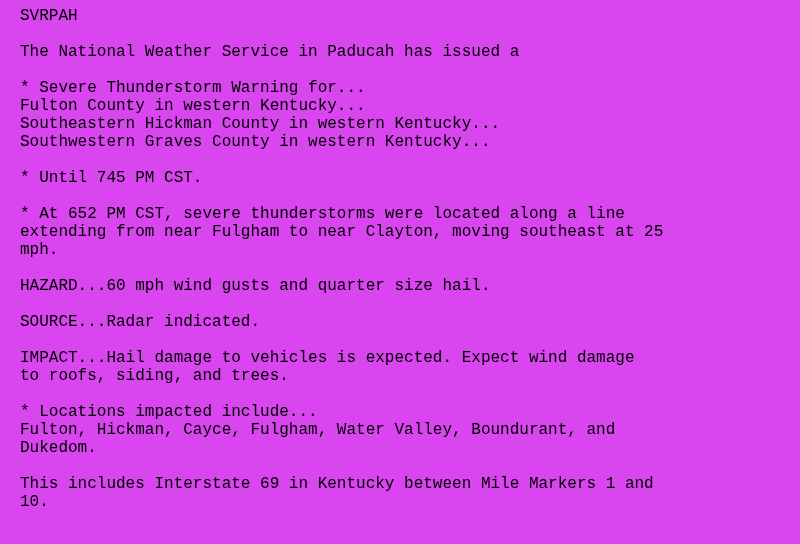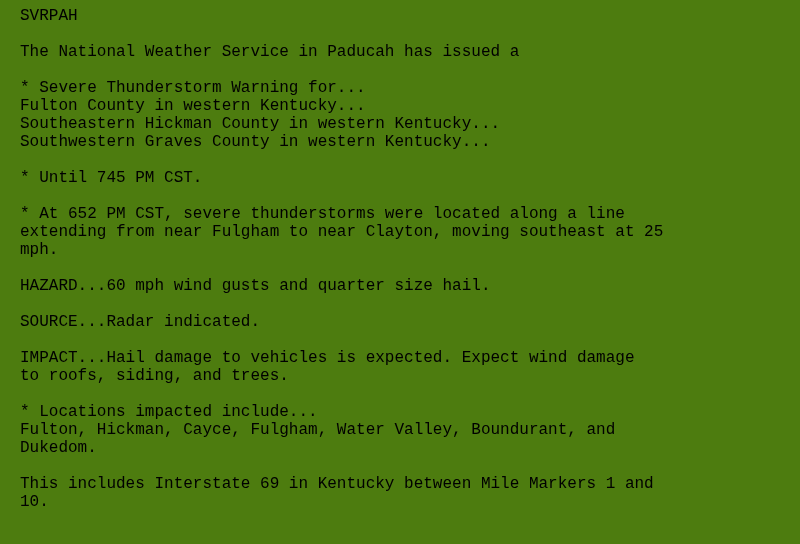--- a/index.html
+++ b/index.html
@@ -8,21 +8,21 @@
     background: #ffffff;
   }
   body {
     width: 800px;
     height: 544px;
     overflow: hidden;
   }
   .page {
     width: 100%;
     height: 100%;
-    background: #4d7c0f;
+    background: #d946ef;
     box-sizing: border-box;
   }
   .bulletin-text {
     margin: 0;
     padding: 7px 14px 0 20px;
     font-family: "Liberation Mono", "DejaVu Sans Mono", monospace;
     font-size: 16px;
     line-height: 18px;
     color: #000000;
     white-space: pre;

